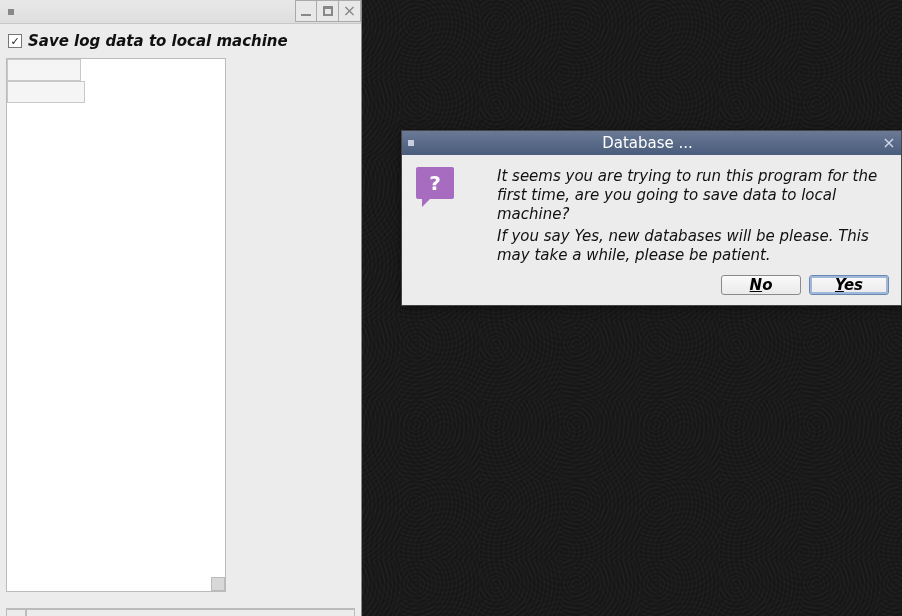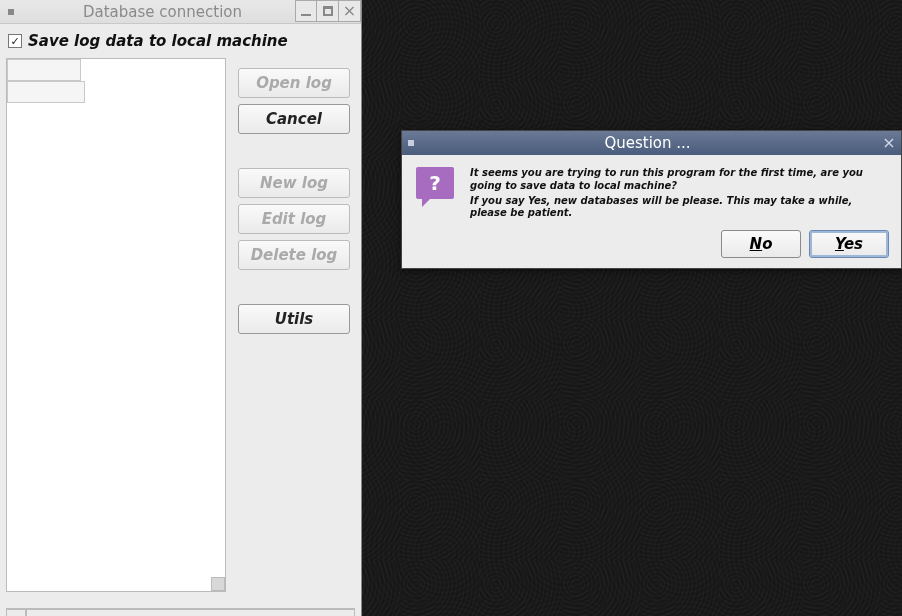--- a/index.html
+++ b/index.html
@@ -286,36 +286,37 @@
       left: 6px;
       bottom: -8px;
       width: 0;
       height: 0;
       border-left: 0 solid transparent;
       border-right: 10px solid transparent;
       border-top: 10px solid #a76cbf;
     }
     .dialog-text {
       flex: 1;
-      font-weight: bold;
+      font-weight: normal;
       font-style: italic;
-      font-size: 10px;
+      font-size: 15px;
       color: #111;
       line-height: 1.28;
+      margin-left: 27px;
     }
     .dialog-text p + p { margin-top: 2px; }
     .dialog-footer {
       display: flex;
       justify-content: flex-end;
       gap: 8px;
       padding: 0 12px 10px 12px;
     }
     .dlg-btn {
       min-width: 80px;
-      height: 28px;
+      height: 20px;
       background: linear-gradient(to bottom, #fafafa, #eaeaea);
       border: 1px solid #8a8a8a;
       border-radius: 3px;
       font-weight: bold;
       font-style: italic;
       font-size: 15px;
       display: flex;
       align-items: center;
       justify-content: center;
       cursor: pointer;
@@ -329,21 +330,20 @@
     }
   </style>
 </head>
 <body>
 
 <div class="desktop-bg"></div>
 
 <div class="main-window">
   <div class="titlebar">
     <div class="sys-icon"></div>
-    <div class="titlebar-title">Database connection</div>
     <div class="titlebar-controls">
       <div class="tb-btn">
           <div class="min-glyph"></div>
         </div>
       <div class="tb-btn">
           <div class="max-glyph"></div>
         </div>
       <div class="tb-btn">
           <span class="close-glyph">×</span>
         </div>
@@ -358,46 +358,36 @@
 
     <div class="mid-row">
       <div class="list-panel">
         <div class="list-header-stack">
           <div class="list-header-cell c1"></div>
           <div class="list-header-cell c1" style="width:78px"></div>
         </div>
         <div class="scroll-corner"></div>
       </div>
 
-      <div class="button-col">
-        <div class="btn disabled">Open log</div>
-        <div class="btn">Cancel</div>
-        <div class="btn-gap"></div>
-        <div class="btn disabled">New log</div>
-        <div class="btn disabled">Edit log</div>
-        <div class="btn disabled">Delete log</div>
-        <div class="btn-gap"></div>
-        <div class="btn">Utils</div>
-      </div>
     </div>
 
     <div class="bottom-area">
       <div class="bottom-sep"></div>
       <div class="bottom-strip">
         <div class="cell c1"></div>
         <div class="cell c2"></div>
       </div>
     </div>
   </div>
 </div>
 
 <div class="dialog">
   <div class="dialog-titlebar">
     <div class="sys-icon"></div>
-    <div class="dialog-title">Question ...</div>
+    <div class="dialog-title">Database ...</div>
     <div class="dialog-close">
       <span>×</span>
     </div>
   </div>
   <div class="dialog-body">
     <div class="q-icon">
       <div class="q-bubble">?</div>
     </div>
     <div class="dialog-text">
       <p>It seems you are trying to run this program for the first time, are you going to save data to local machine?</p>

